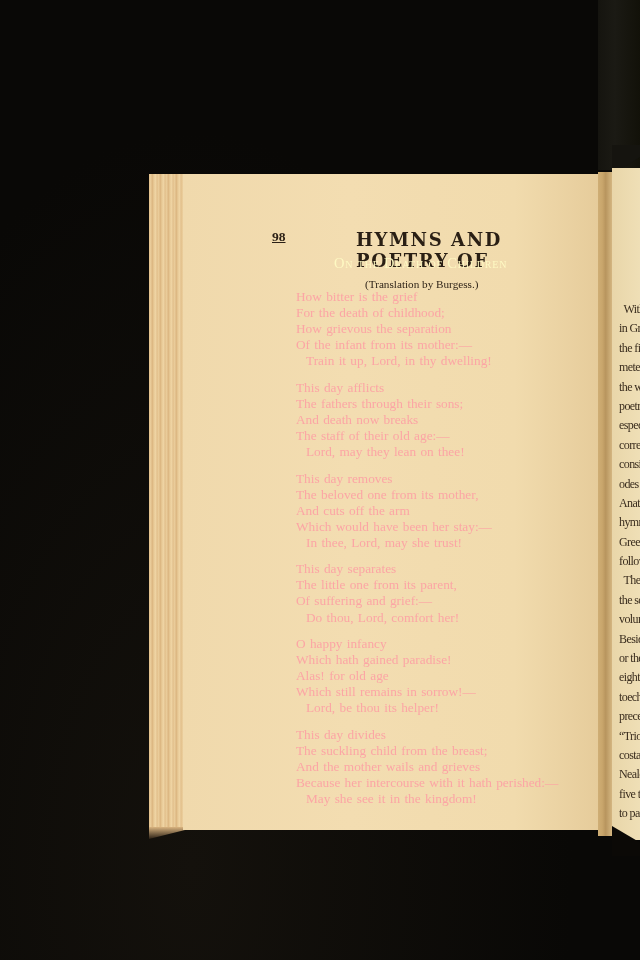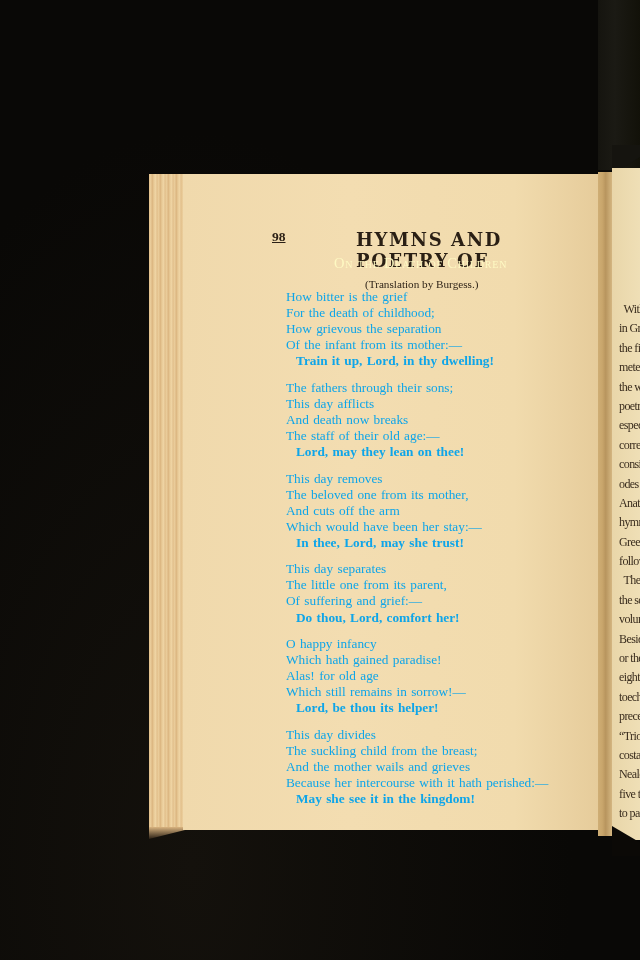--- a/index.html
+++ b/index.html
@@ -74,27 +74,27 @@
   .poem-title {
     position: absolute; left: 334px; top: 255px;
     font-size: 14.5px; color: #fef9c3; letter-spacing: 0.8px;
     font-variant: small-caps;
   }
   .subtitle {
     position: absolute; left: 365px; top: 278px;
     font-size: 11.2px; color: #2a1f14;
   }
   .poem {
-    position: absolute; left: 286px; top: 289px; width: 300px;
-    font-size: 13.3px; color: #0ea5e9; line-height: 16.1px;
+    position: absolute; left: 296px; top: 289px; width: 300px;
+    font-size: 13.3px; color: #fca5a5; line-height: 16.1px;
     word-spacing: 1px;
   }
   .stanza { margin-bottom: 10.3px; }
   .line { height: 16.1px; white-space: nowrap; }
-  .line.indent { padding-left: 10px; font-weight: bold; }
+  .line.indent { padding-left: 10px; }
 </style>
 </head>
 <body>
 
 <div class="scan-bg"></div>
 <div class="spine-dark"></div>
 <div class="page-stack"></div>
 <div class="page"></div>
 <div class="gutter"></div>
 <div class="next-page-top"></div>
@@ -141,22 +141,22 @@
 
 <div class="poem" id="poem">
     <div class="stanza">
       <div class="line">How bitter is the grief</div>
       <div class="line">For the death of childhood;</div>
       <div class="line">How grievous the separation</div>
       <div class="line">Of the infant from its mother:—</div>
       <div class="line indent">Train it up, Lord, in thy dwelling!</div>
     </div>
     <div class="stanza">
+      <div class="line">This day afflicts</div>
       <div class="line">The fathers through their sons;</div>
-      <div class="line">This day afflicts</div>
       <div class="line">And death now breaks</div>
       <div class="line">The staff of their old age:—</div>
       <div class="line indent">Lord, may they lean on thee!</div>
     </div>
     <div class="stanza">
       <div class="line">This day removes</div>
       <div class="line">The beloved one from its mother,</div>
       <div class="line">And cuts off the arm</div>
       <div class="line">Which would have been her stay:—</div>
       <div class="line indent">In thee, Lord, may she trust!</div>

